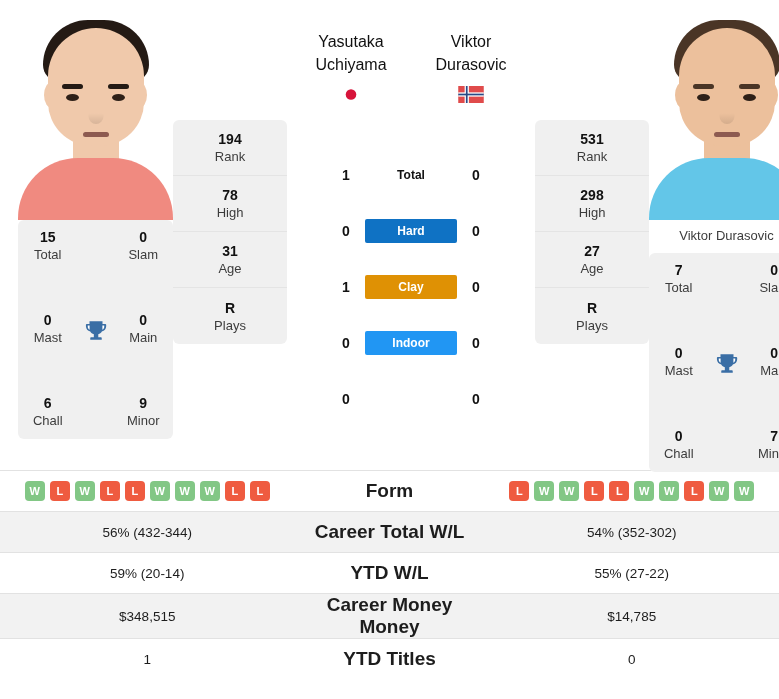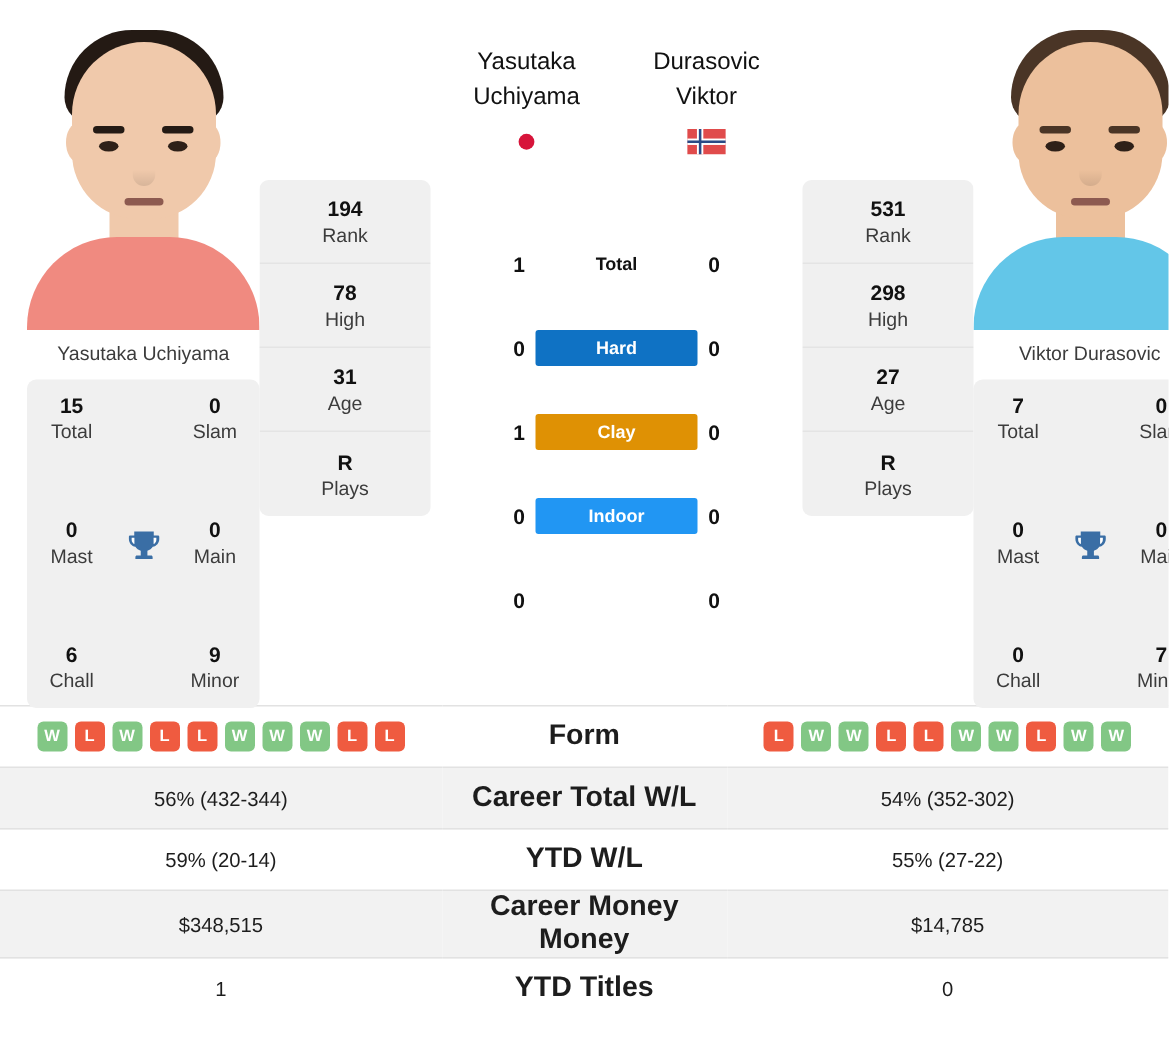--- a/index.html
+++ b/index.html
@@ -174,21 +174,21 @@
     height: 56px;
   }
   .h2h-row .score {
     width: 20px; text-align: center;
     font-size: 14px; font-weight: bold; color: #111111;
   }
   .h2h-row .mid-label {
     font-size: 12px; font-weight: bold; color: #111111;
   }
   .badge {
-    width: 108px; height: 24px;
+    width: 92px; height: 24px;
     border-radius: 2px;
     display: flex; align-items: center; justify-content: center;
     font-size: 12px; font-weight: bold; color: #ffffff;
   }
 
   
   .cmp-table { width: 100%; border-collapse: collapse; }
   .cmp-table tr { border-top: 1px solid #e2e2e2; }
   .cmp-table tr.alt { background: #f2f2f2; }
   .cmp-table td {
@@ -230,21 +230,20 @@
       <div class="head" style="background: rgb(240, 201, 171);"></div>
       <div class="brow-l" style="background: rgb(36, 26, 20);"></div>
       <div class="brow-r" style="background: rgb(36, 26, 20);"></div>
       <div class="eye-l"></div>
       <div class="eye-r"></div>
       <div class="nose" style="background: linear-gradient(transparent 40%, rgba(0, 0, 0, 0.1) 100%);"></div>
       <div class="mouth"></div>
       <div class="shirt" style="background: rgb(240, 138, 128);"></div>
     </div>
 
-    <div class="pname-under">Yasutaka Uchiyama</div>
 
     <div class="titles-card">
       <svg class="trophy" viewBox="0 0 24 24">
         <path fill="#3a6ea5" d="M6 3h12v2.2c0 .1 0 .2 0 .3h2.6c.4 0 .8.3.8.8v1.3c0 2.4-1.7 4.4-4 4.9-.7 1.2-1.9 2.1-3.3 2.4v2.9h2.3c.5 0 .9.4.9.9V20H6.7v-1.3c0-.5.4-.9.9-.9H10v-2.9c-1.4-.3-2.6-1.2-3.3-2.4-2.3-.5-4-2.5-4-4.9V6.3c0-.5.4-.8.8-.8H6c0-.1 0-.2 0-.3V3z"></path>
         <path fill="#ffffff" d="M4.4 6.9h1.7v3.9c-1-.5-1.7-1.5-1.7-2.7V6.9zm15.2 0v1.2c0 1.2-.7 2.2-1.7 2.7V6.9h1.7z"></path>
       </svg>
       <div class="titles-grid">
         <div class="tcell">
           <div class="num">15</div>
           <div class="lbl">Total</div>
@@ -296,22 +295,22 @@
     <div class="names-row">
       <div class="pname-block">
         <div class="ln">Yasutaka</div>
         <div class="ln">Uchiyama</div>
         <svg class="flag" viewBox="0 0 30 20">
           <rect x="0" y="0" width="30" height="20" fill="#ffffff"></rect>
           <circle cx="15" cy="10" r="6.2" fill="#d7143a"></circle>
         </svg>
       </div>
       <div class="pname-block">
+        <div class="ln">Viktor</div>
         <div class="ln">Durasovic</div>
-        <div class="ln">Viktor</div>
         <svg class="flag" viewBox="0 0 30 20">
           <rect x="0" y="0" width="30" height="20" fill="#e04b4b"></rect>
           <rect x="7.5" y="0" width="5" height="20" fill="#ffffff"></rect>
           <rect x="0" y="7.5" width="30" height="5" fill="#ffffff"></rect>
           <rect x="9" y="0" width="2" height="20" fill="#2a4a85"></rect>
           <rect x="0" y="9" width="30" height="2" fill="#2a4a85"></rect>
         </svg>
       </div>
     </div>
 

